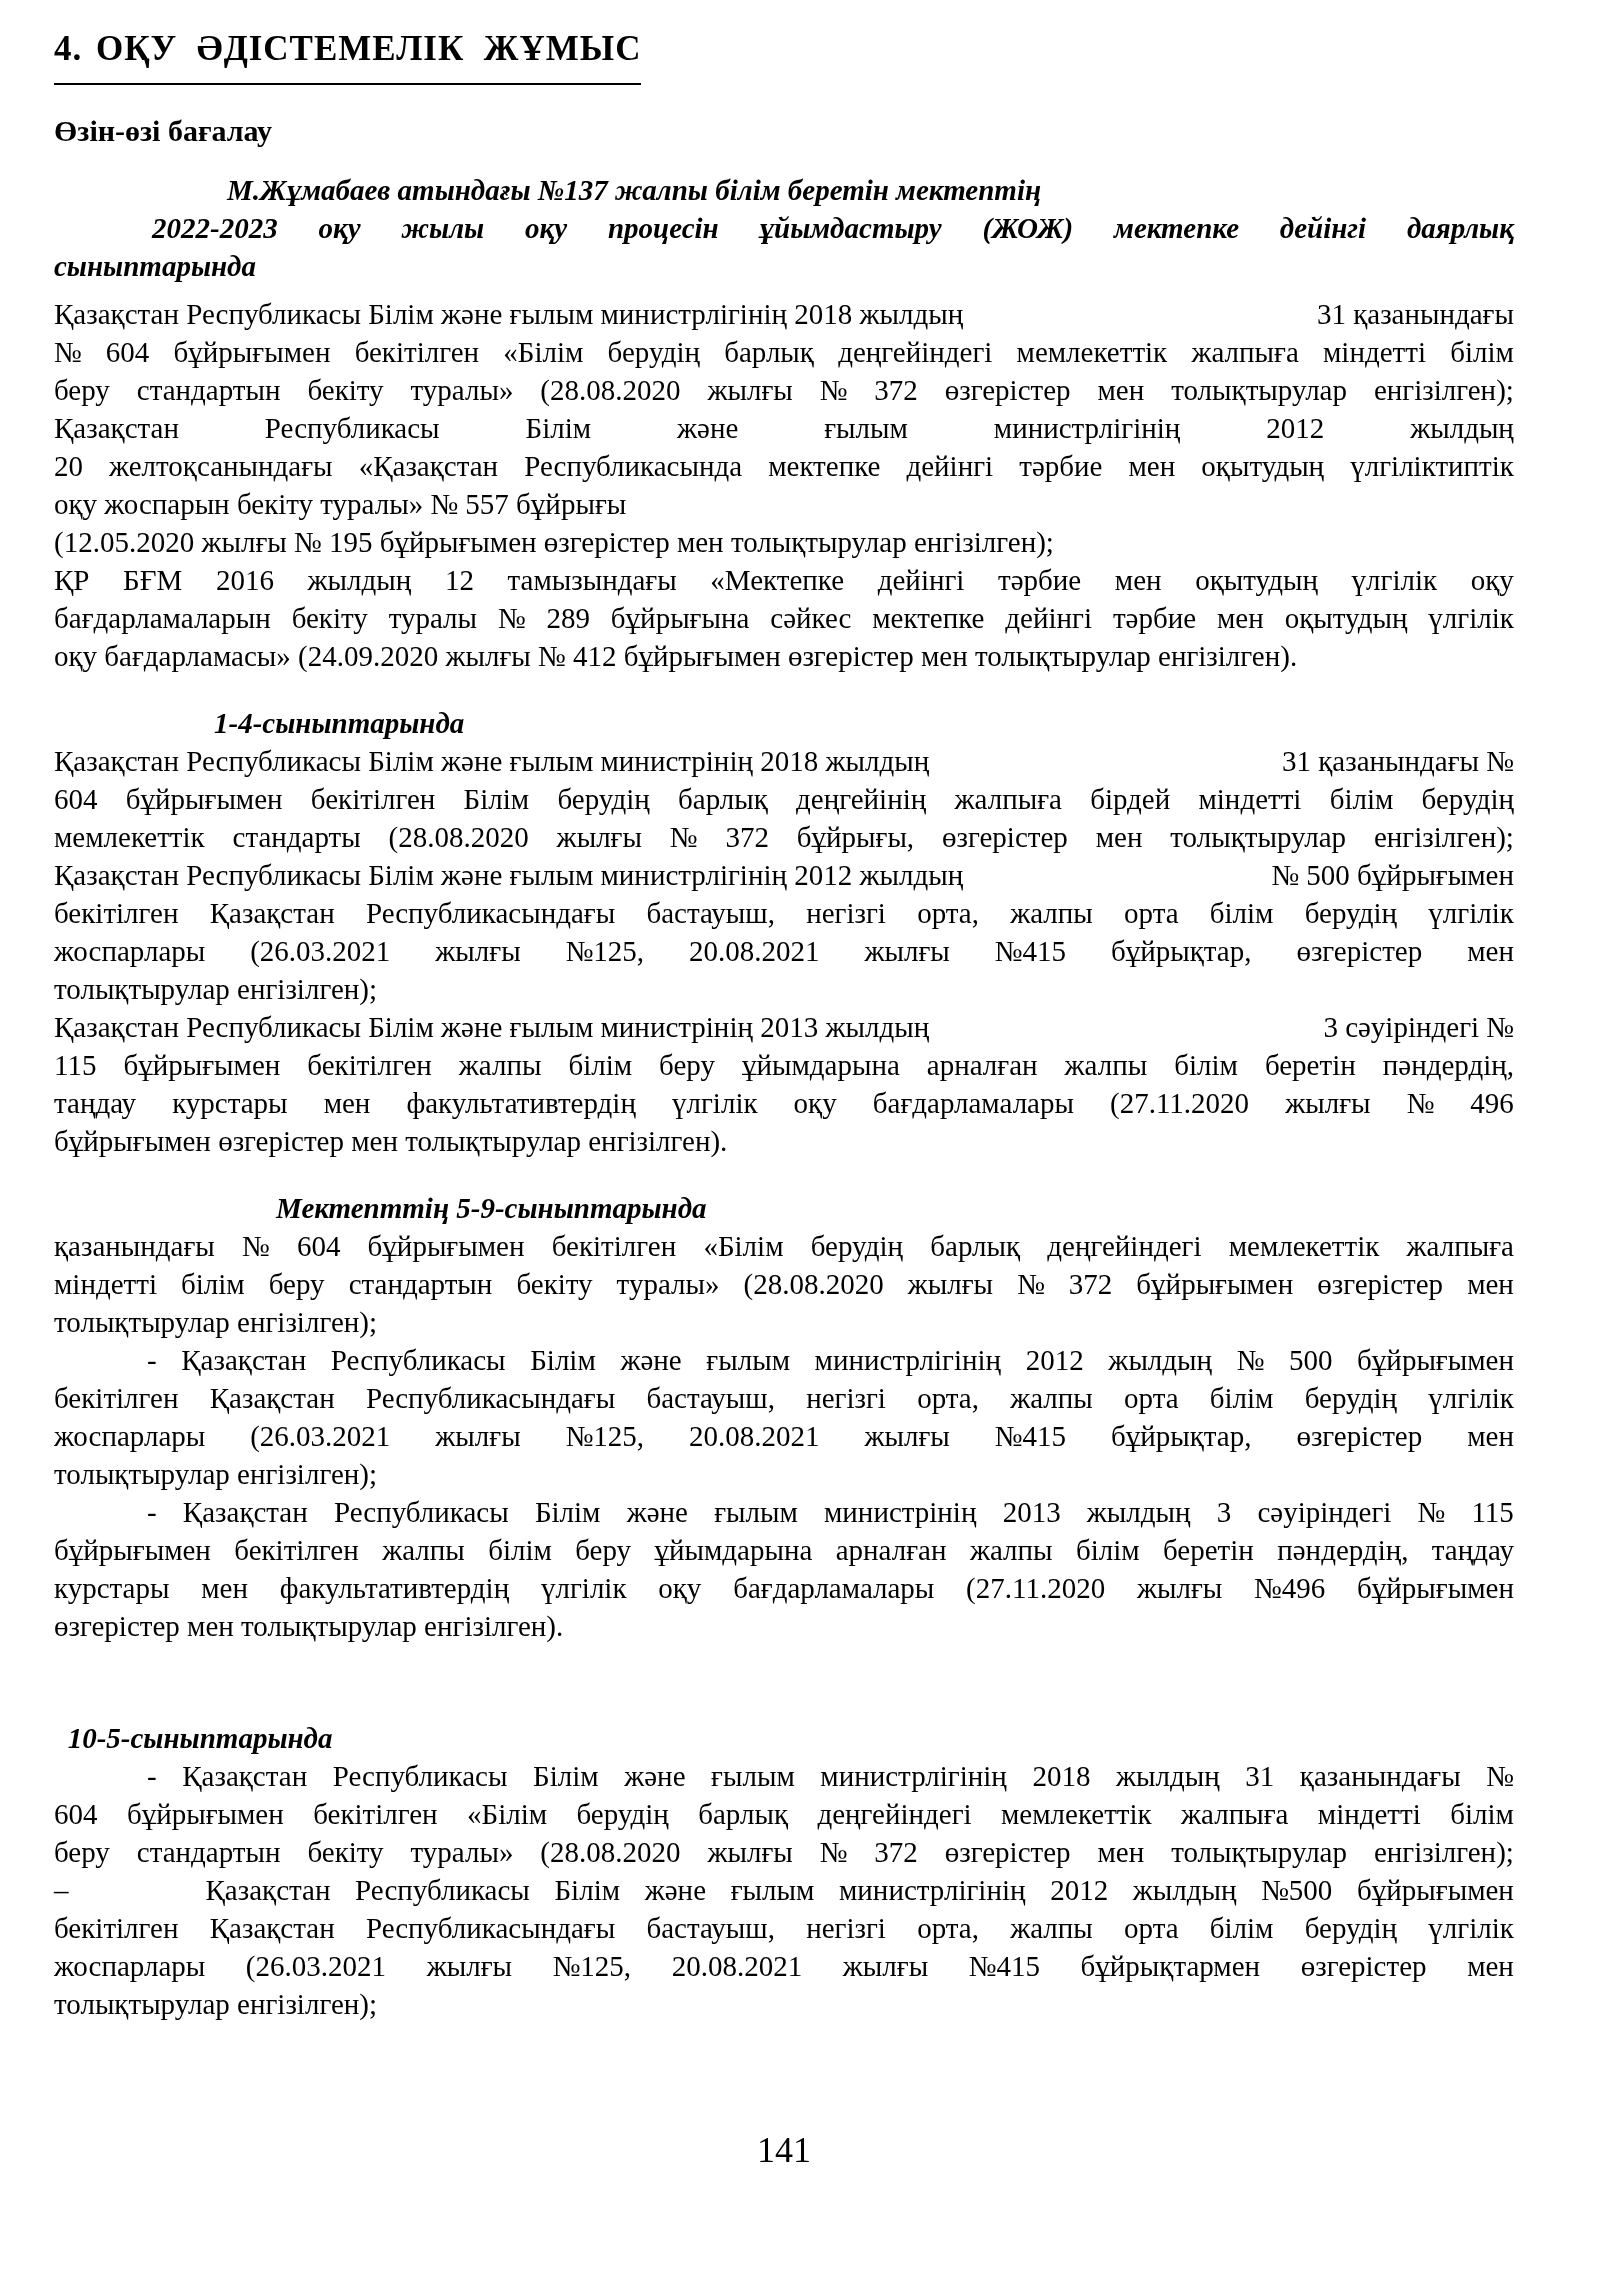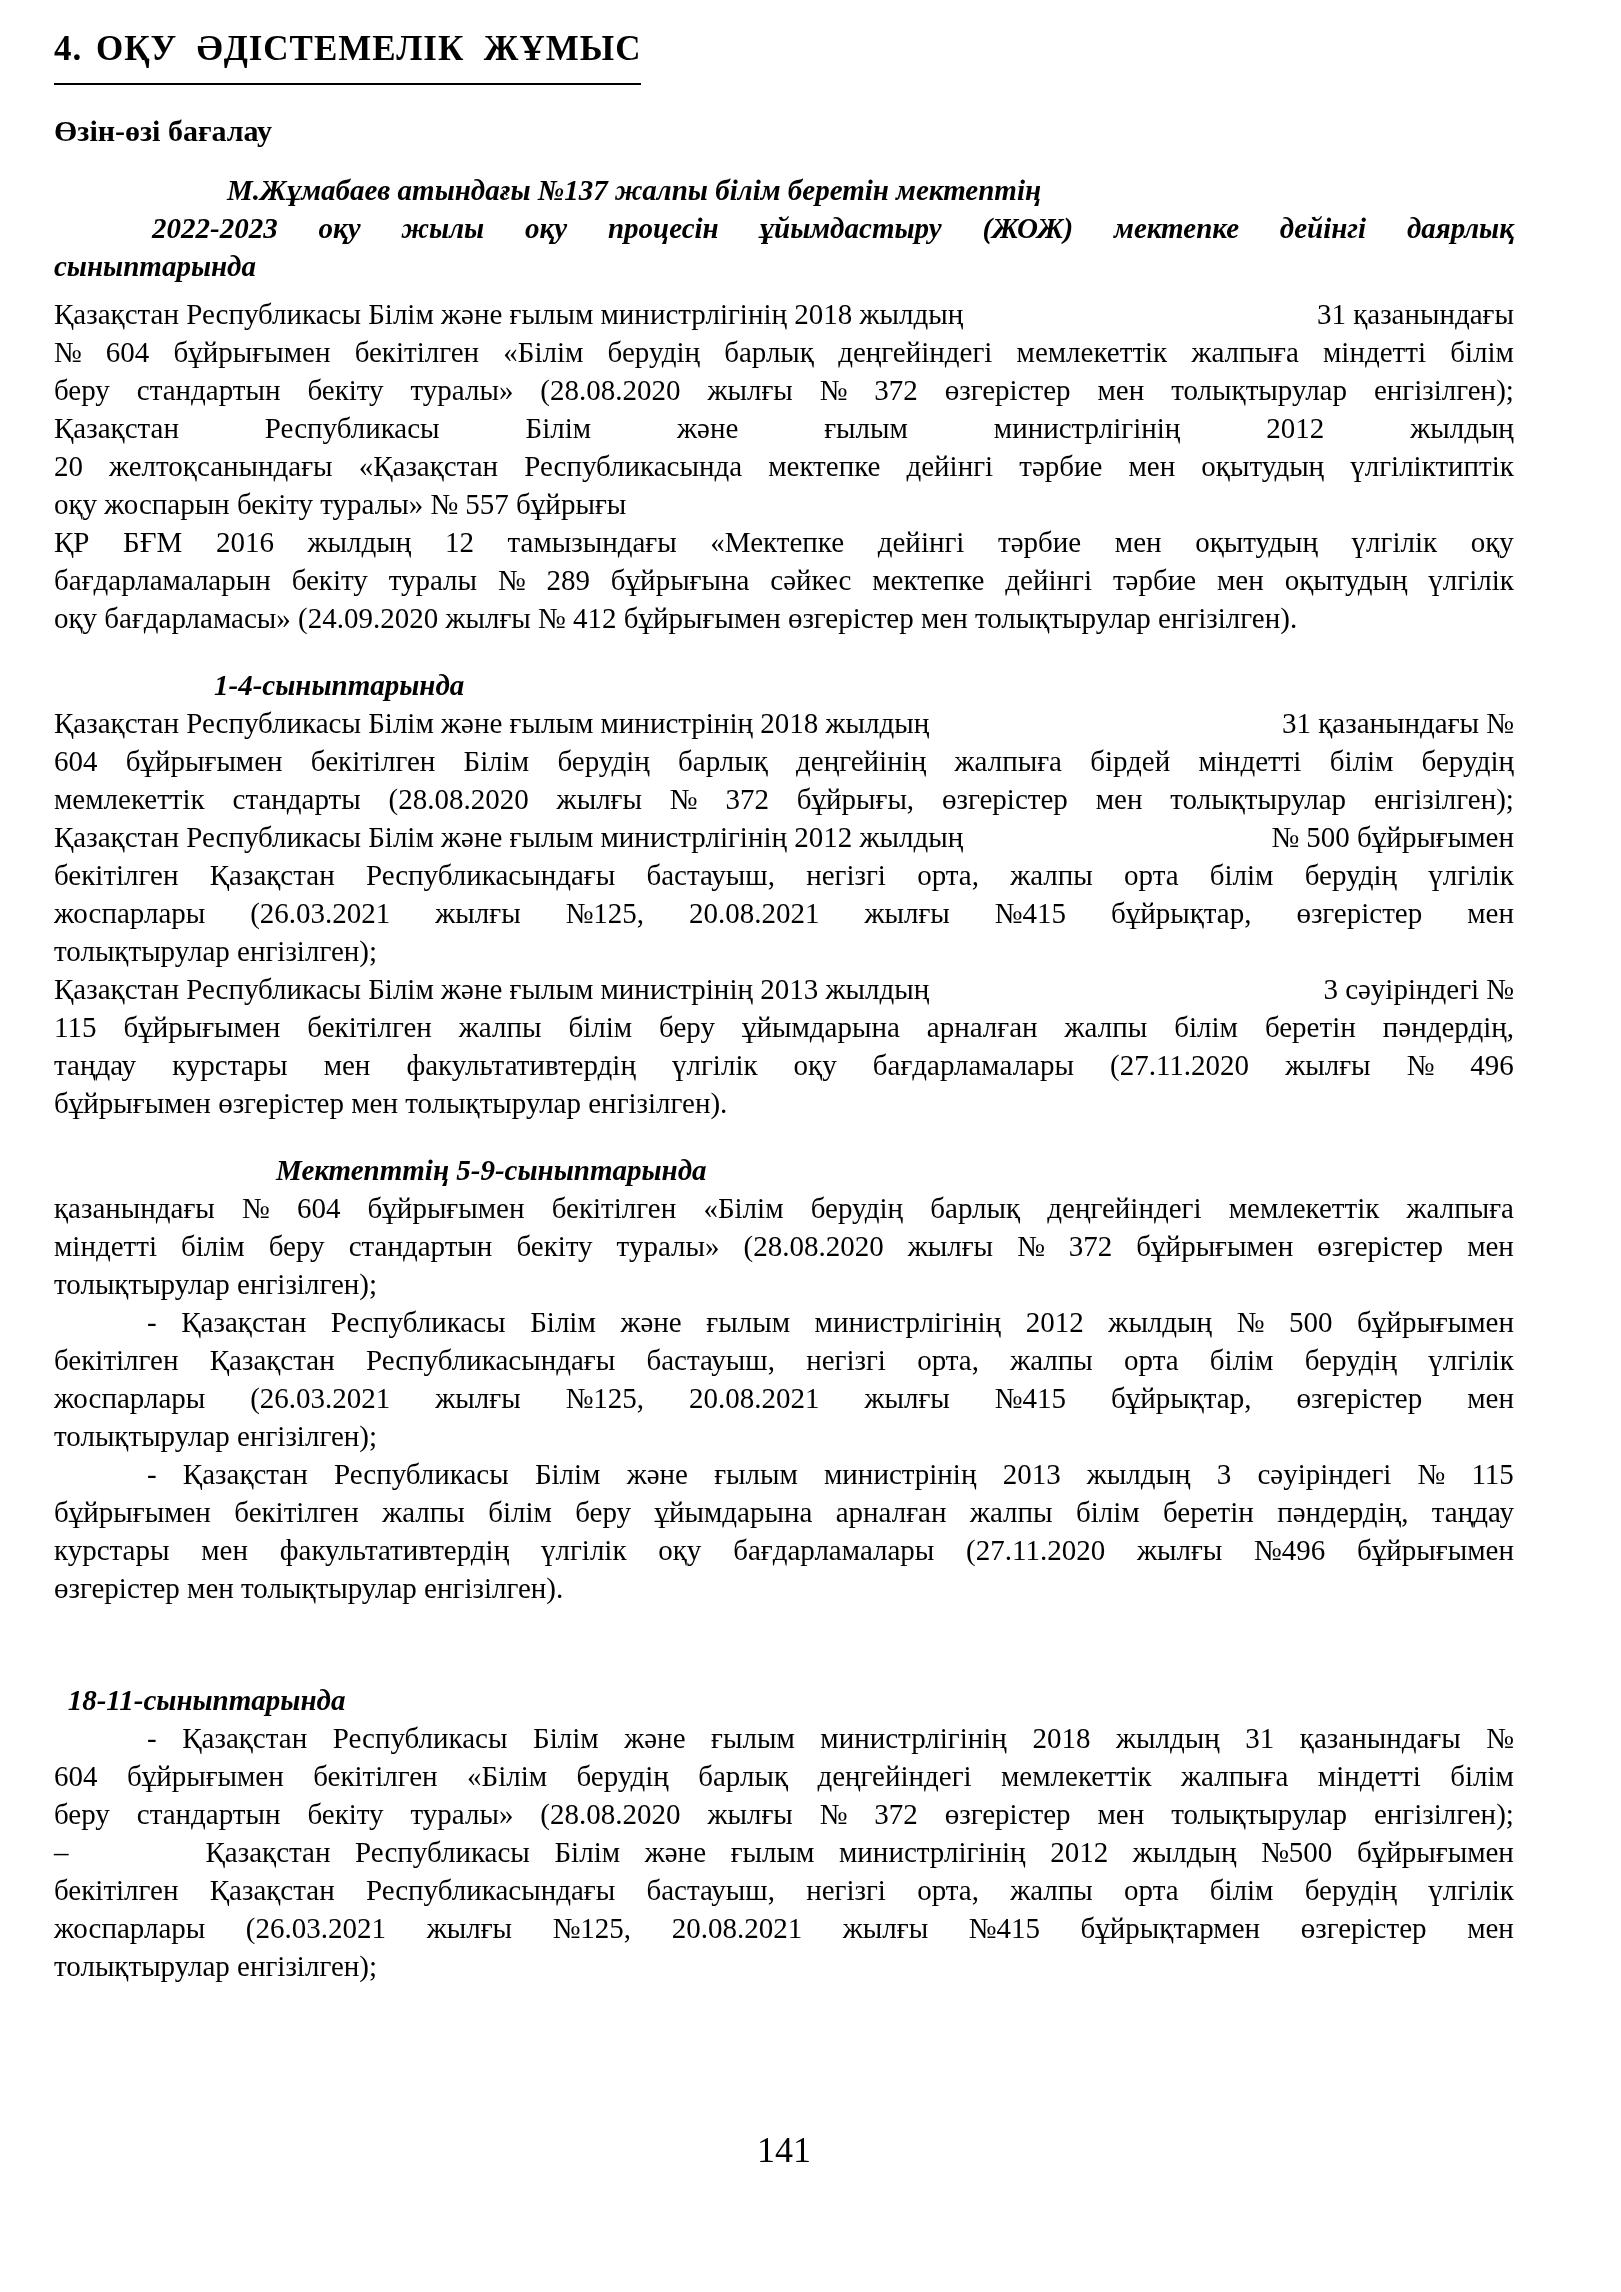--- a/index.html
+++ b/index.html
@@ -132,20 +132,21 @@
         <span>«Қазақстан</span>
         <span>Республикасында</span>
         <span>мектепке</span>
         <span>дейінгі</span>
         <span>тәрбие</span>
         <span>мен</span>
         <span>оқытудың</span>
         <span>үлгіліктиптік</span>
       </div>
     <div class="line">оқу жоспарын бекіту туралы» № 557 бұйрығы</div>
+    <div class="line">(12.05.2020 жылғы № 195 бұйрығымен өзгерістер мен толықтырулар енгізілген);</div>
     <div class="line jsplit">
         <span>ҚР</span>
         <span>БҒМ</span>
         <span>2016</span>
         <span>жылдың</span>
         <span>12</span>
         <span>тамызындағы</span>
         <span>«Мектепке</span>
         <span>дейінгі</span>
         <span>тәрбие</span>
@@ -379,21 +380,21 @@
         <span>оқу</span>
         <span>бағдарламалары</span>
         <span>(27.11.2020</span>
         <span>жылғы</span>
         <span>№496</span>
         <span>бұйрығымен</span>
       </div>
     <div class="line">өзгерістер мен толықтырулар енгізілген).</div>
   </div>
 
-  <div class="sh sh-1011">18-11-сыныптарында</div>
+  <div class="sh sh-1011">10-5-сыныптарында</div>
 
   <div class="para">
     <div class="line jsplit ind">
         <span>-</span>
         <span>Қазақстан</span>
         <span>Республикасы</span>
         <span>Білім</span>
         <span>және</span>
         <span>ғылым</span>
         <span>министрлігінің</span>

